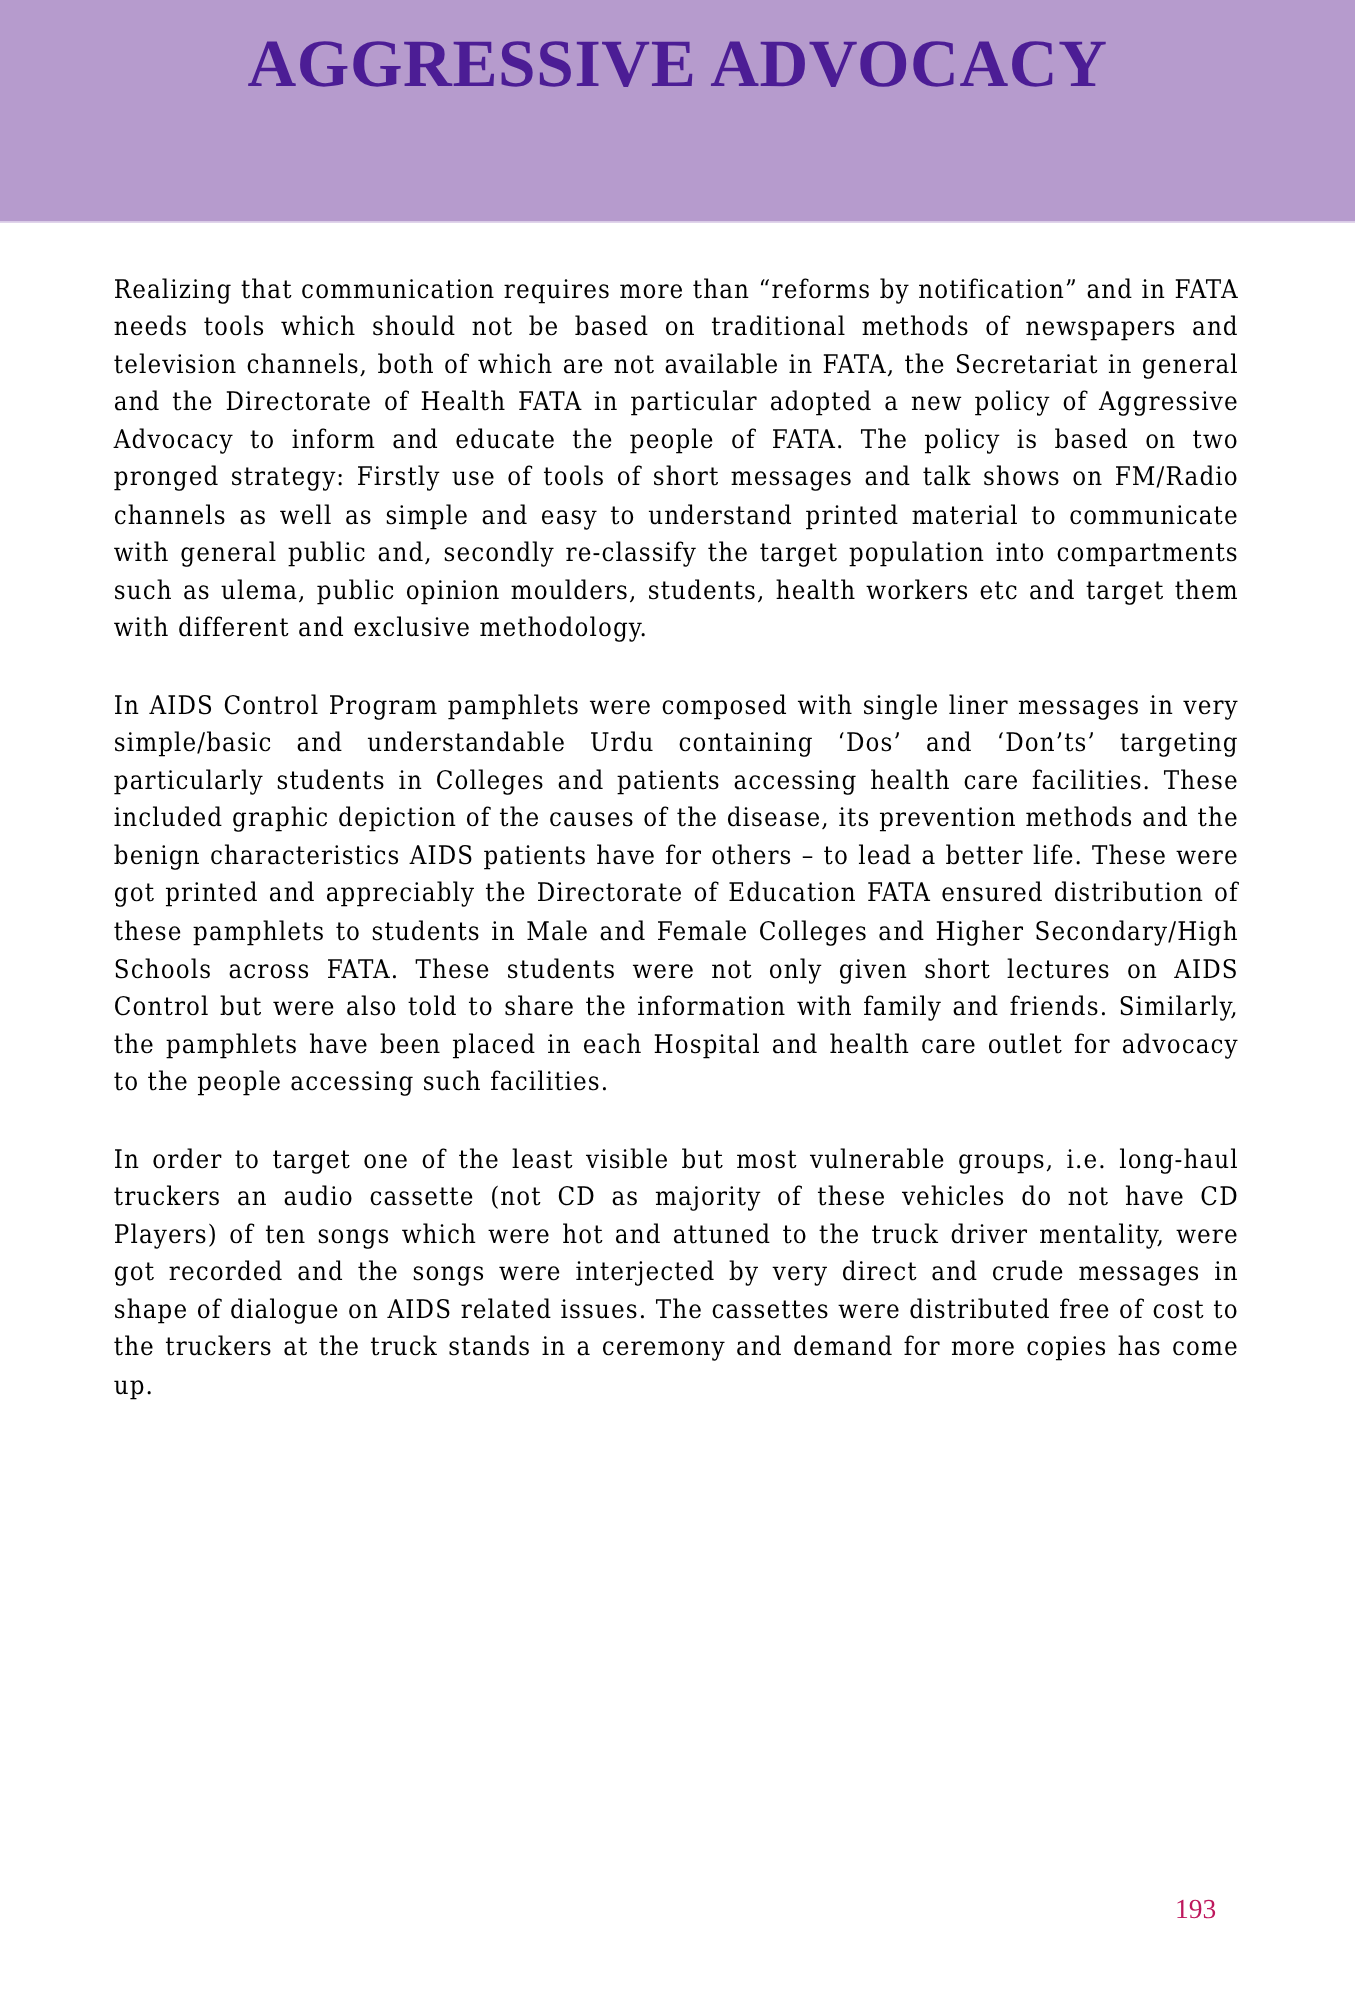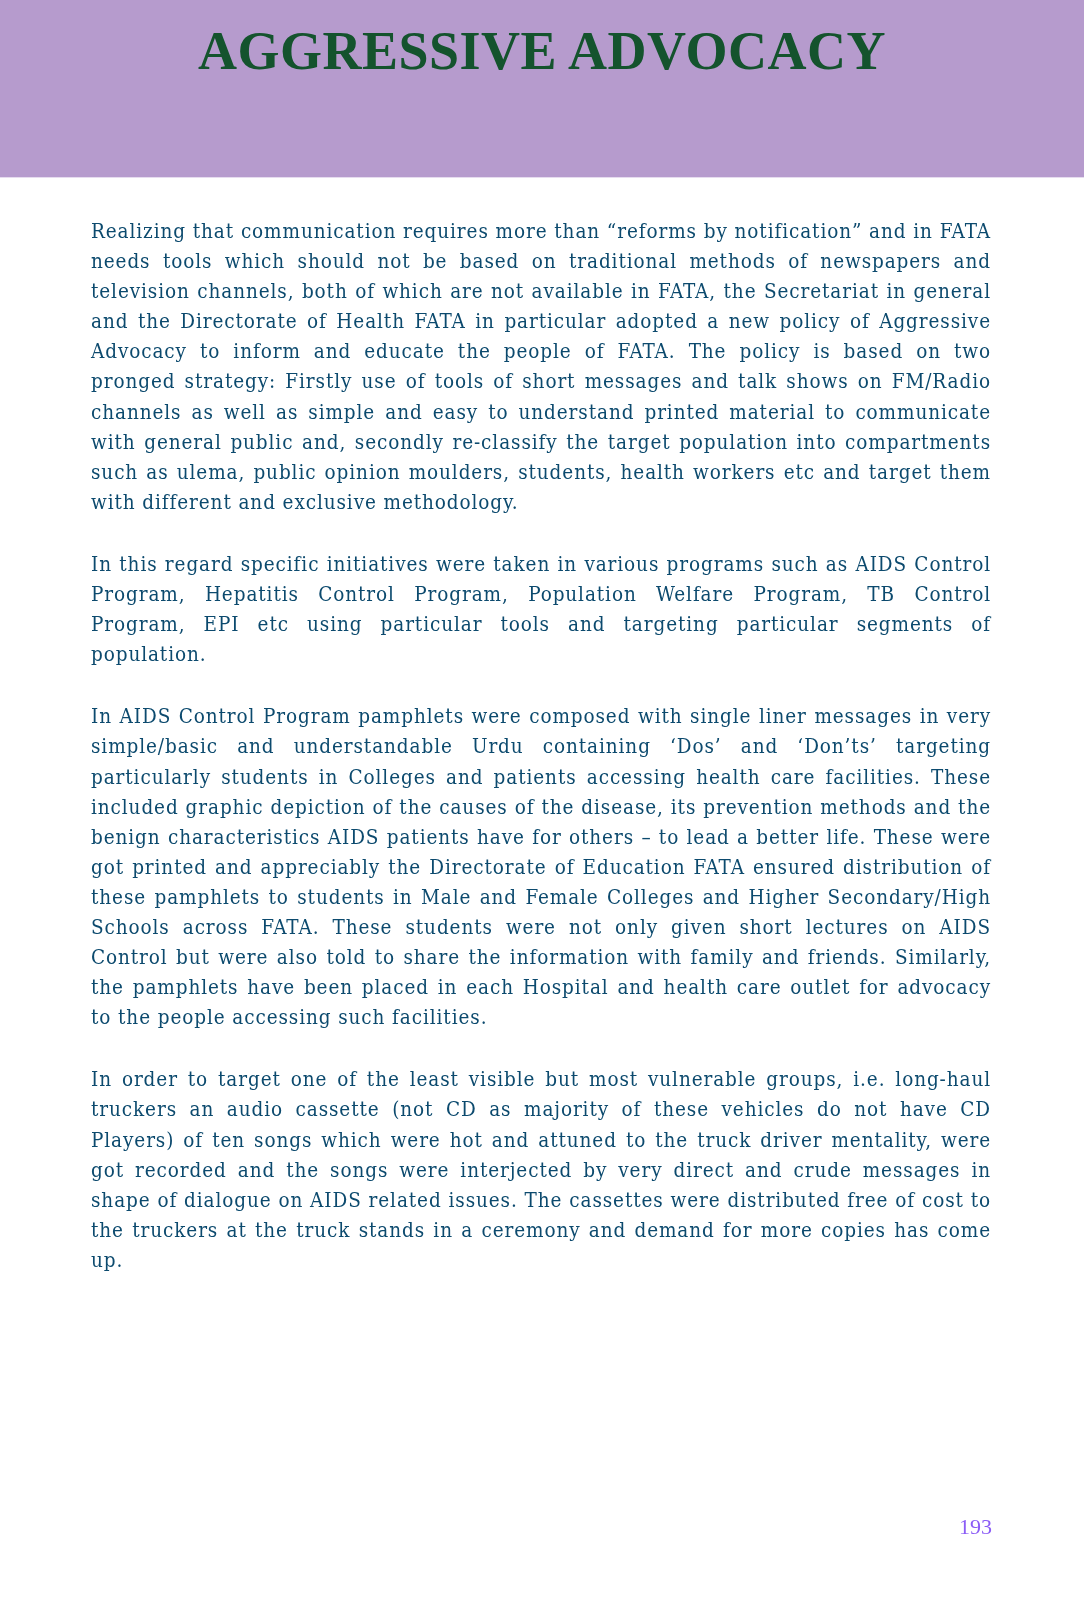--- a/index.html
+++ b/index.html
@@ -21,65 +21,63 @@
       height: 177px;
       background: #b69bcd;
       border-bottom: 1px solid #e6dcef;
     }
     .page-title {
       position: absolute;
       left: 0;
       top: 17px;
       width: 1084px;
       text-align: center;
-      color: #14532d;
+      color: #4c1d95;
       font-family: "Liberation Serif", "DejaVu Serif", serif;
       font-weight: bold;
       font-size: 54px;
       line-height: 68px;
       letter-spacing: 0.5px;
       margin: 0;
       transform: scaleX(1.0);
     }
     .content {
       position: absolute;
       left: 91px;
       top: 216px;
       width: 900px;
     }
     .paragraph {
       font-family: "DejaVu Serif", "Liberation Serif", serif;
       font-size: 20.5px;
       line-height: 30.1px;
-      color: #0c4a6e;
+      color: #000000;
       text-align: justify;
       letter-spacing: 0.9px;
       word-spacing: 0px;
       margin: 0 0 32px 0;
       font-stretch: condensed;
     }
     .page-number {
       position: absolute;
       left: 940px;
       top: 1514px;
       width: 52px;
-      text-align: right;
       font-family: "Liberation Serif", "DejaVu Serif", serif;
       font-size: 22px;
       line-height: 26px;
-      color: #8b5cf6;
+      color: #be185d;
     }
   </style>
 </head>
 <body>
 
 <div class="header-band">
   <h1 class="page-title">AGGRESSIVE ADVOCACY</h1>
 </div>
 
 <div class="content">
   <p class="paragraph">Realizing that communication requires more than “reforms by notification” and in FATA needs tools which should not be based on traditional methods of newspapers and television channels, both of which are not available in FATA, the Secretariat in general and the Directorate of Health FATA in particular adopted a new policy of Aggressive Advocacy to inform and educate the people of FATA. The policy is based on two pronged strategy: Firstly use of tools of short messages and talk shows on FM/Radio channels as well as simple and easy to understand printed material to communicate with general public and, secondly re-classify the target population into compartments such as ulema, public opinion moulders, students, health workers etc and target them with different and exclusive methodology.</p>
-  <p class="paragraph">In this regard specific initiatives were taken in various programs such as AIDS Control Program, Hepatitis Control Program, Population Welfare Program, TB Control Program, EPI etc using particular tools and targeting particular segments of population.</p>
   <p class="paragraph">In AIDS Control Program pamphlets were composed with single liner messages in very simple/basic and understandable Urdu containing ‘Dos’ and ‘Don’ts’ targeting particularly students in Colleges and patients accessing health care facilities. These included graphic depiction of the causes of the disease, its prevention methods and the benign characteristics AIDS patients have for others – to lead a better life. These were got printed and appreciably the Directorate of Education FATA ensured distribution of these pamphlets to students in Male and Female Colleges and Higher Secondary/High Schools across FATA. These students were not only given short lectures on AIDS Control but were also told to share the information with family and friends. Similarly, the pamphlets have been placed in each Hospital and health care outlet for advocacy to the people accessing such facilities.</p>
   <p class="paragraph">In order to target one of the least visible but most vulnerable groups, i.e. long-haul truckers an audio cassette (not CD as majority of these vehicles do not have CD Players) of ten songs which were hot and attuned to the truck driver mentality, were got recorded and the songs were interjected by very direct and crude messages in shape of dialogue on AIDS related issues. The cassettes were distributed free of cost to the truckers at the truck stands in a ceremony and demand for more copies has come up.</p>
 </div>
 
 <div class="page-number">193</div>
 
 </body></html>

